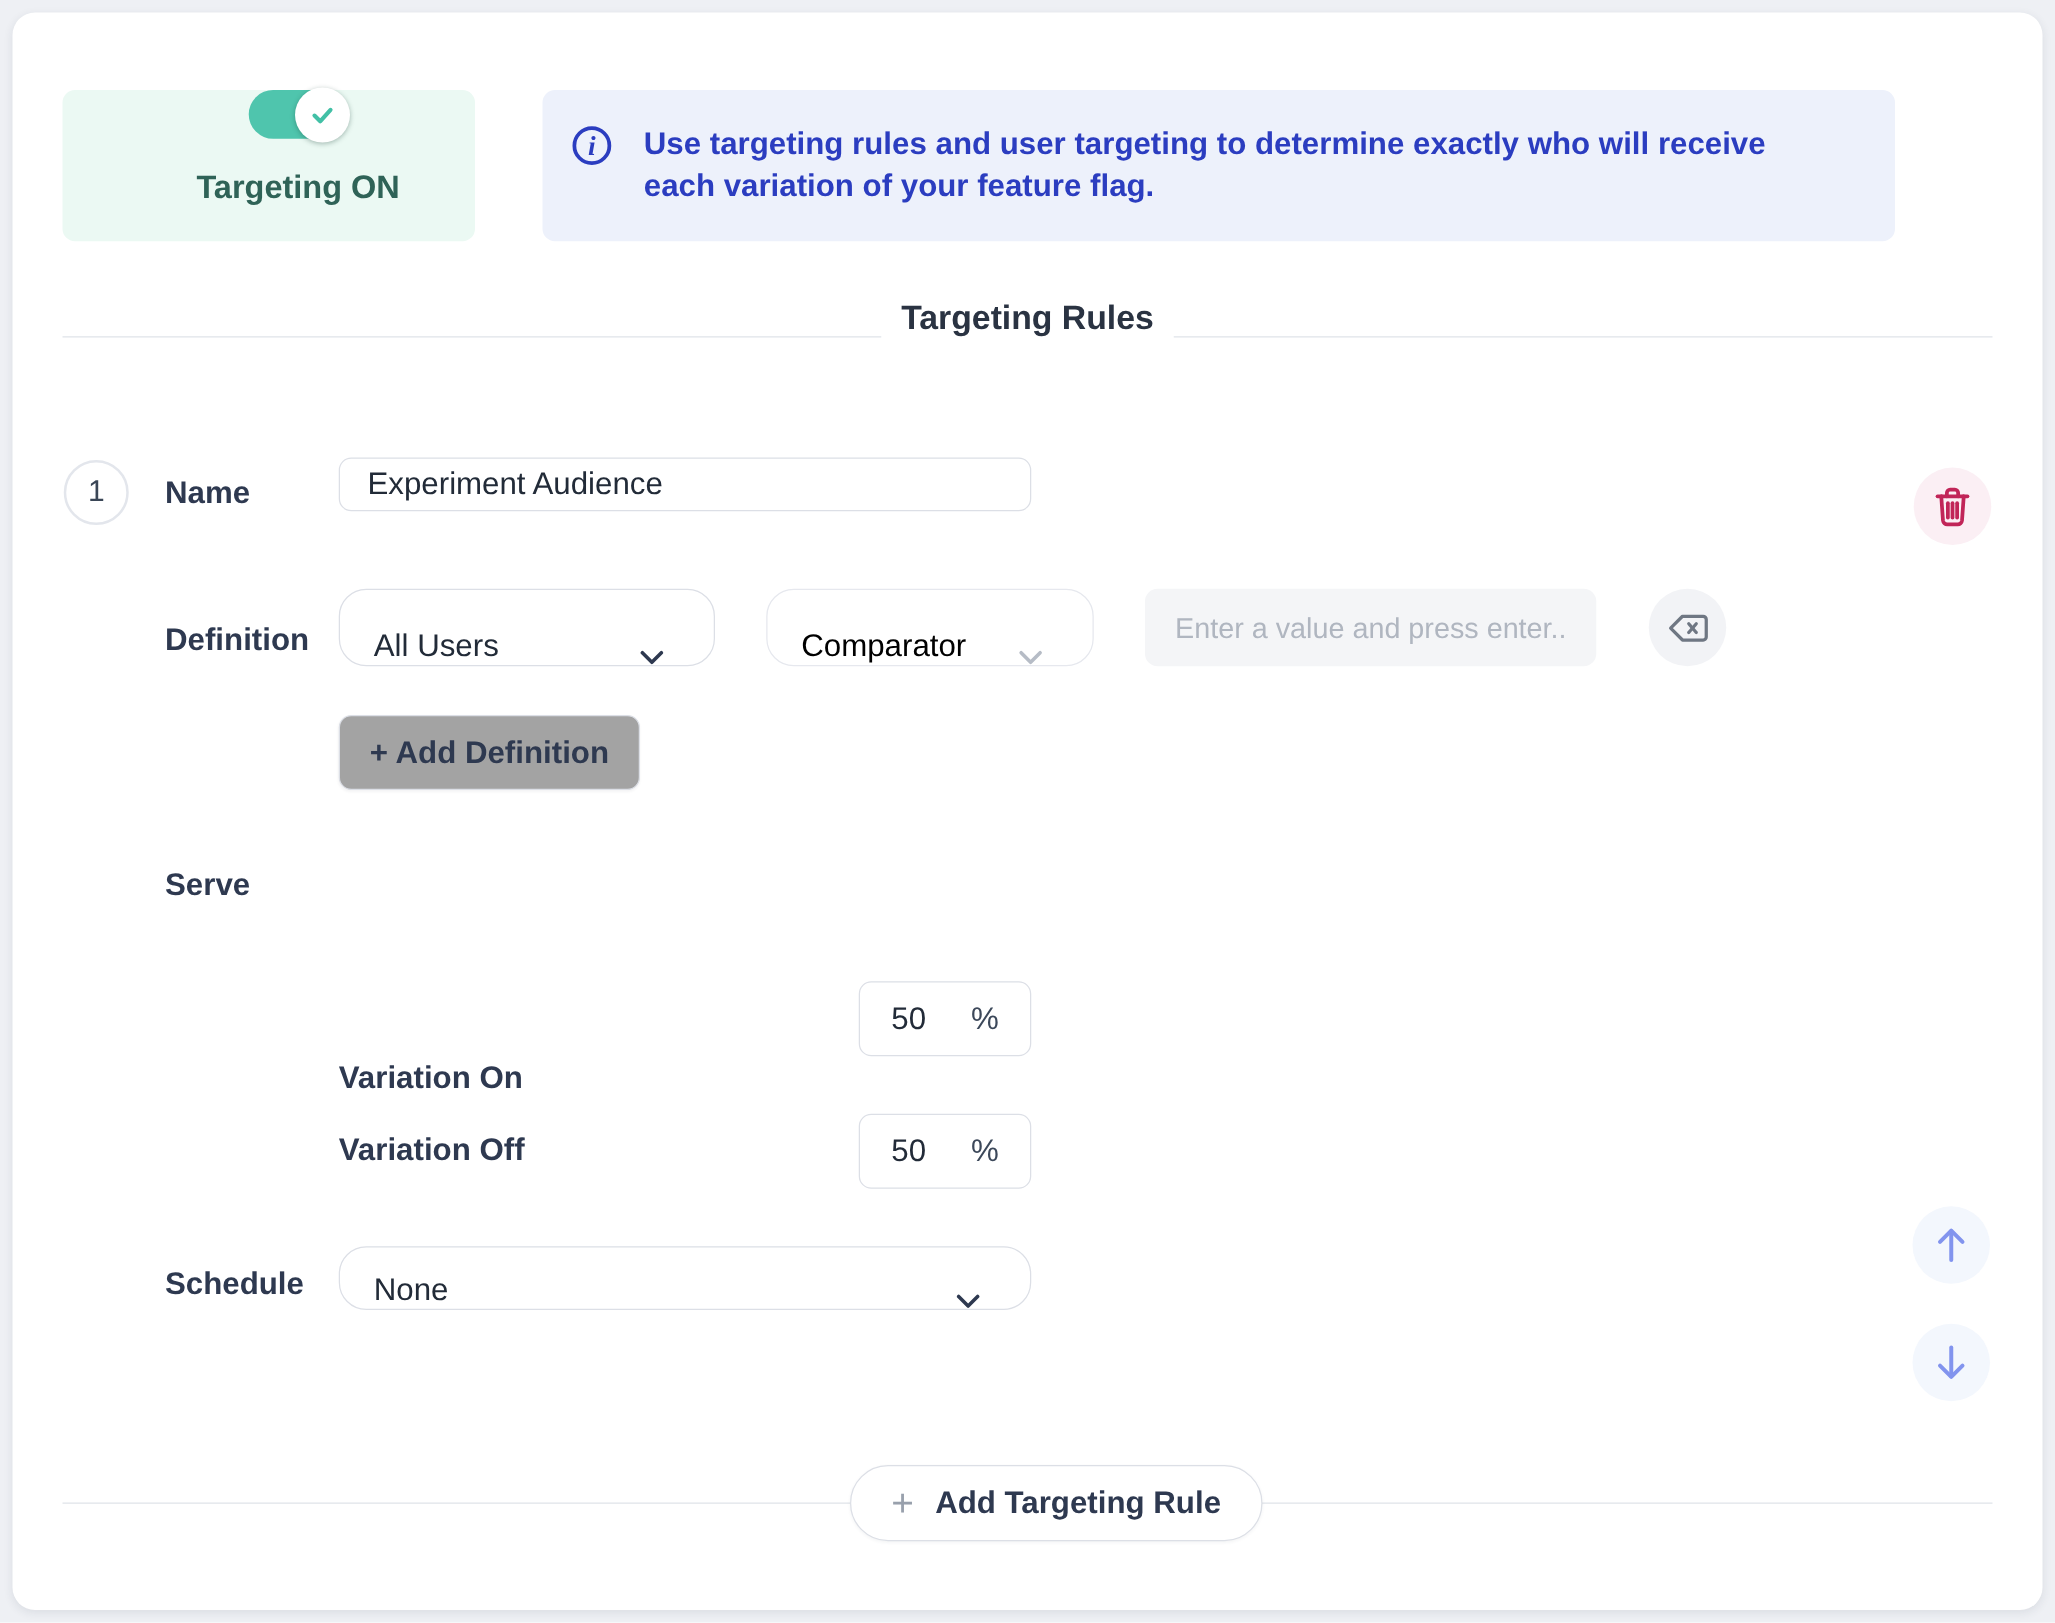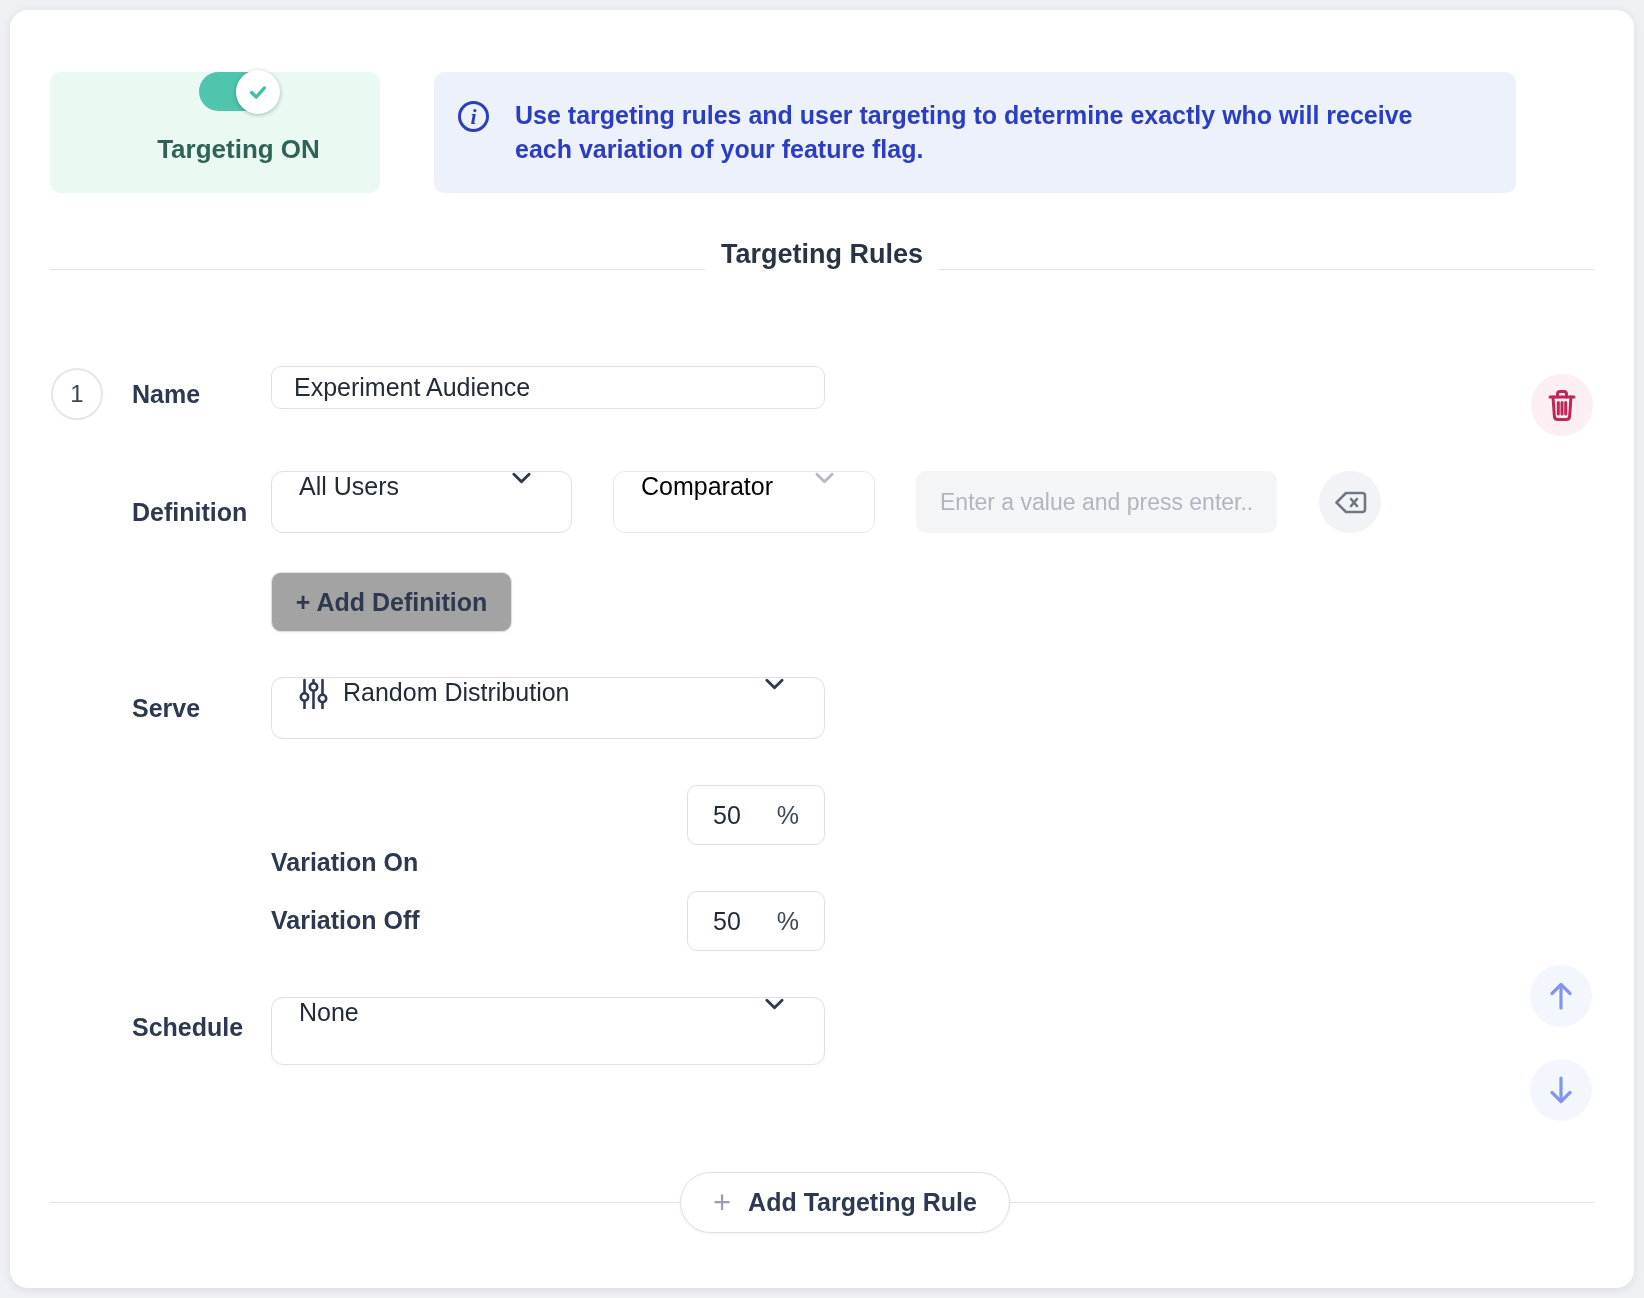--- a/index.html
+++ b/index.html
@@ -73,22 +73,22 @@
   }
 
   
   .text-input {
     position:absolute; border:1.5px solid #dcdfe6; border-radius:10px;
     background:#ffffff; font-size:25px; color:#222b38;
     font-family:"Liberation Sans","DejaVu Sans",sans-serif;
     padding:0 22px; outline:none;
   }
   .select {
-    position:absolute; border:1.5px solid #dcdfe6; border-radius:12px;
-    background:#ffffff; display:flex; align-items:flex-start;
+    position:absolute; border:1.5px solid #dcdfe6; border-radius:22px;
+    background:#ffffff; display:flex; align-items:flex-end;
     padding:0 40px 0 27px; cursor:pointer;
   }
   .select .value { font-size:25px; font-weight:500; color:#222b38; }
   .select .chevron { margin-left:auto; color:#2e3950; display:flex; }
   .select.disabled { border-color:#e6e8ee; }
   .select.disabled .value { color:#000000; font-weight:400; }
   .select.disabled .chevron { color:#b6bcc6; }
 
   .ghost-input {
     position:absolute; border:none; border-radius:10px; background:#f4f5f7;
@@ -206,53 +206,35 @@
       <path d="M12 2 H28.5 a2.5 2.5 0 0 1 2.5 2.5 V18.5 a2.5 2.5 0 0 1 -2.5 2.5 H12 L2.5 11.5 Z"></path>
       <path d="M17 8 L23 15"></path>
       <path d="M23 8 L17 15"></path>
     </svg>
   </div>
 
   <div class="btn" style="left:261px; top:562px; width:241px; height:60px;">+ Add Definition</div>
 
   <span class="field-label" style="left:122px; top:683px;">Serve</span>
 
-  <div class="select" style="left:261px; top:667px; width:554px; height:62px;">
-    <span class="serve-icon">
-      <svg width="29" height="31" viewBox="0 0 29 31" fill="none" stroke="currentColor" stroke-width="2.6" stroke-linecap="round">
-        <path d="M5.5 2 V31"></path>
-          <path d="M14.5 2 V31"></path>
-          <path d="M23.5 2 V31"></path>
-        <circle cx="5.5" cy="19" r="3.7" fill="#ffffff"></circle>
-        <circle cx="14.5" cy="9" r="3.7" fill="#ffffff"></circle>
-        <circle cx="23.5" cy="20.5" r="3.7" fill="#ffffff"></circle>
-      </svg>
-    </span>
-    <span class="value">Random Distribution</span>
-    <span class="chevron">
-      <svg width="19" height="12" viewBox="0 0 20 12" fill="none">
-          <path d="M2 2 L10 10 L18 2" stroke="currentColor" stroke-width="3" stroke-linecap="round" stroke-linejoin="round"></path>
-        </svg>
-    </span>
-  </div>
 
   <span class="field-label" style="left:261px; top:789px;margin-top:48px;">Variation On</span>
   <div class="pct-input" style="left:677px; top:775px; width:138px; height:60px;">
     <input value="50" style="">
     <span class="suffix">%</span>
   </div>
 
   <span class="field-label" style="left:261px; top:895px;">Variation Off</span>
   <div class="pct-input" style="left:677px; top:881px; width:138px; height:60px;">
     <input value="50" style="">
     <span class="suffix">%</span>
   </div>
 
   <span class="field-label" style="left:122px; top:1002px;">Schedule</span>
-  <div class="select" style="left:261px; top:987px; width:554px; height:68px;">
+  <div class="select" style="left:261px; top:987px; width:554px; height:51px;">
     <span class="value">None</span>
     <span class="chevron">
       <svg width="19" height="12" viewBox="0 0 20 12" fill="none">
           <path d="M2 2 L10 10 L18 2" stroke="currentColor" stroke-width="3" stroke-linecap="round" stroke-linejoin="round"></path>
         </svg>
     </span>
   </div>
 
   <div class="icon-circle peri-btn" style="left:1520px; top:955px;">
     <svg width="32" height="34" viewBox="0 0 32 34" fill="none" stroke="#8294ee" stroke-width="3.2" stroke-linecap="round" stroke-linejoin="round">

